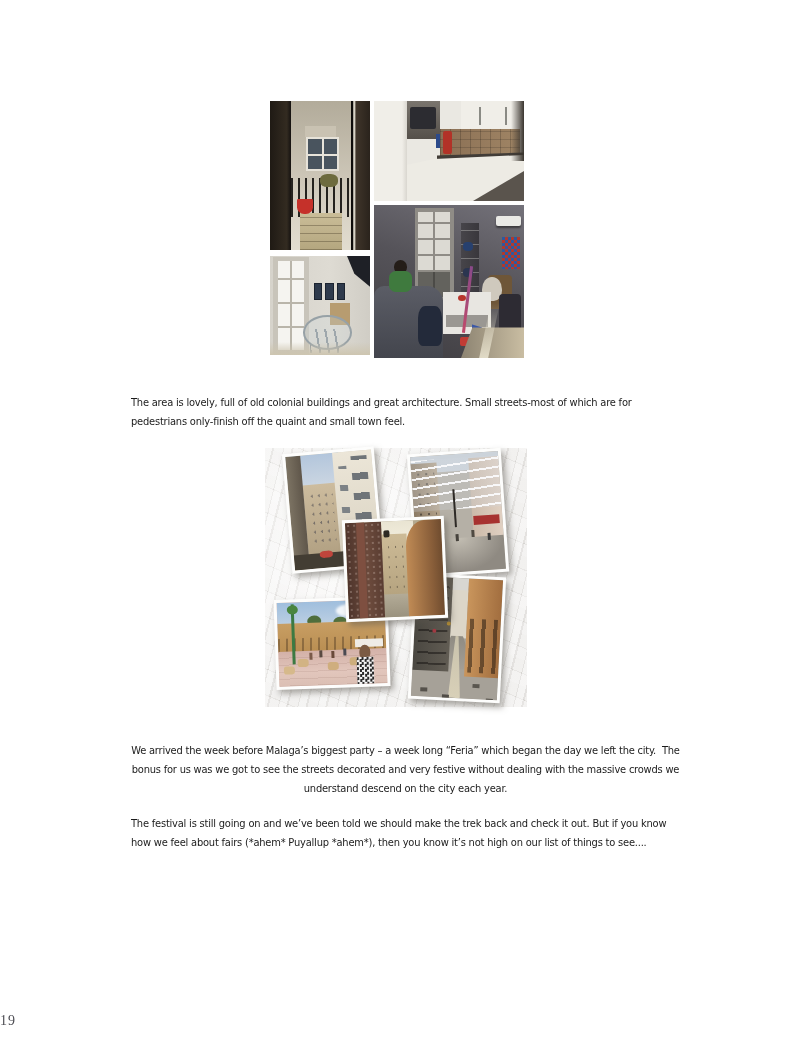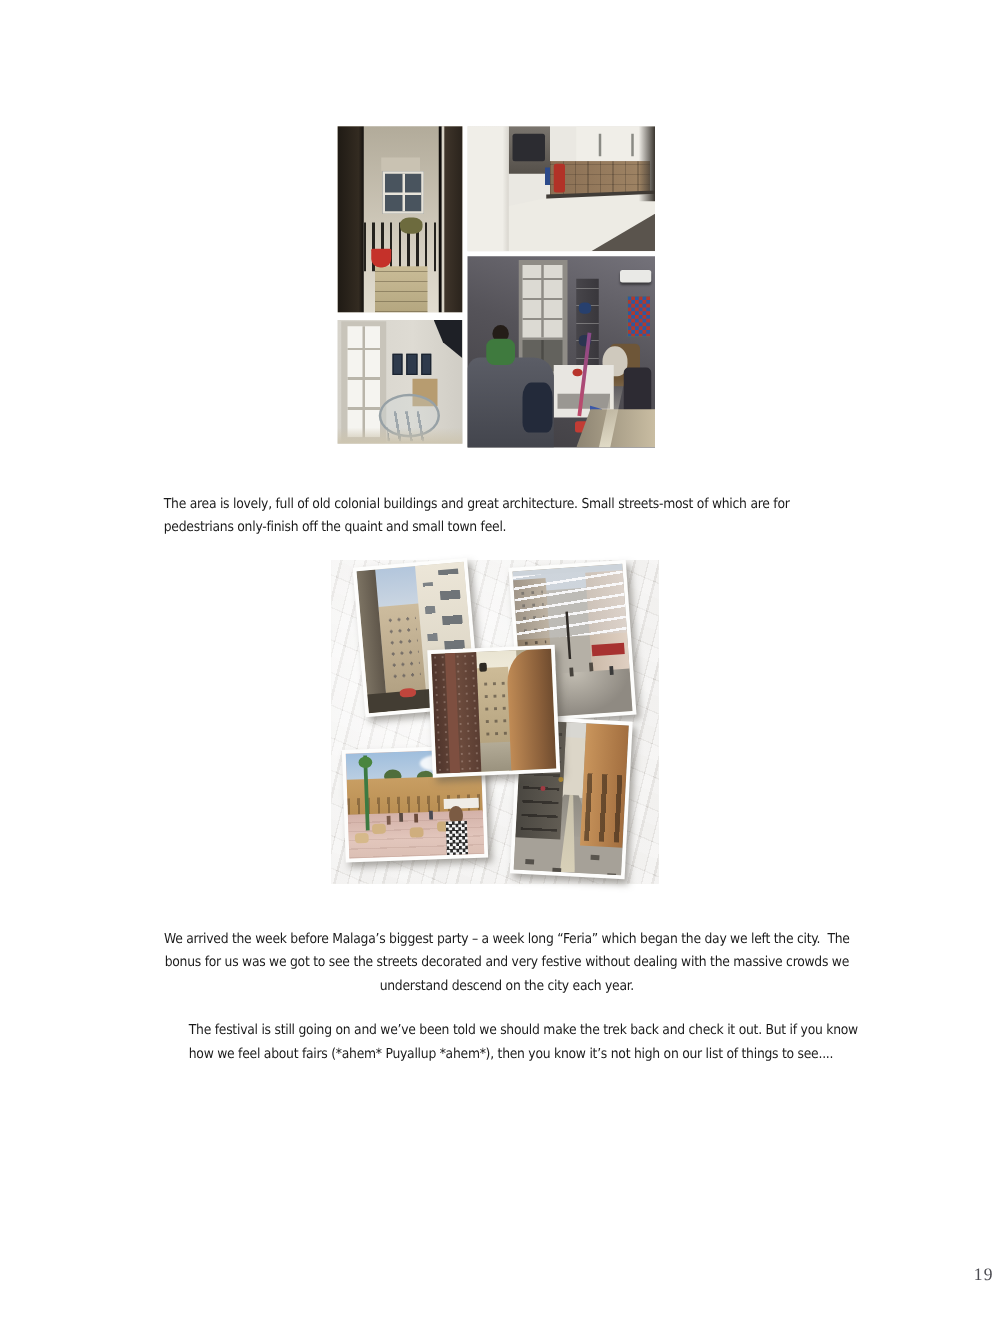--- a/index.html
+++ b/index.html
@@ -2,22 +2,22 @@
 <html><head>
 <meta charset="utf-8">
 <style>
   html,body{margin:0;padding:0;background:#ffffff;}
   .page{position:relative;width:795px;height:1063px;background:#fff;overflow:hidden;
         font-family:"DejaVu Sans","Liberation Sans",sans-serif;font-stretch:condensed;}
   
   .body-text{position:absolute;left:131px;width:549px;margin:0;
     font-size:11px;line-height:19px;letter-spacing:-0.2px;color:#1b1b1b;
     font-weight:500;white-space:pre-wrap;}
-  .p1{top:393px;} .p2{top:741px;text-align:center;} .p3{top:814px;margin-left:20px;} .p4{top:869px;}
-  .page-number{position:absolute;top:1013px;left:0;width:100%;text-align:right;
+  .p1{top:393px;} .p2{top:741px;text-align:center;} .p3{top:814px;} .p4{top:869px;}
+  .page-number{position:absolute;top:1013px;left:0;width:100%;text-align:left;
     font-family:"Liberation Serif","DejaVu Serif",serif;font-stretch:normal;
     font-size:14px;color:#4c4c52;letter-spacing:1px;}
   
   .photo{position:absolute;overflow:hidden;}
   .photo *{position:absolute;}
   .ph-balcony{left:270px;top:101px;width:100px;height:149px;
     background:linear-gradient(180deg,#b2ab9a,#d6d0c2 70%,#e2ddd0);}
   .b-door-l{left:0;top:0;width:21%;height:100%;background:linear-gradient(90deg,#1f1a14,#332b21 80%,#151210);}
   .b-door-r{right:0;top:0;width:19%;height:100%;background:linear-gradient(90deg,#0e0c0a 10%,#d8d3c6 14%,#d8d3c6 20%,#3f352a 26%,#2a231c);}
   .b-shutter{left:35%;top:17%;width:31%;height:7%;background:#c9c2b2;}

